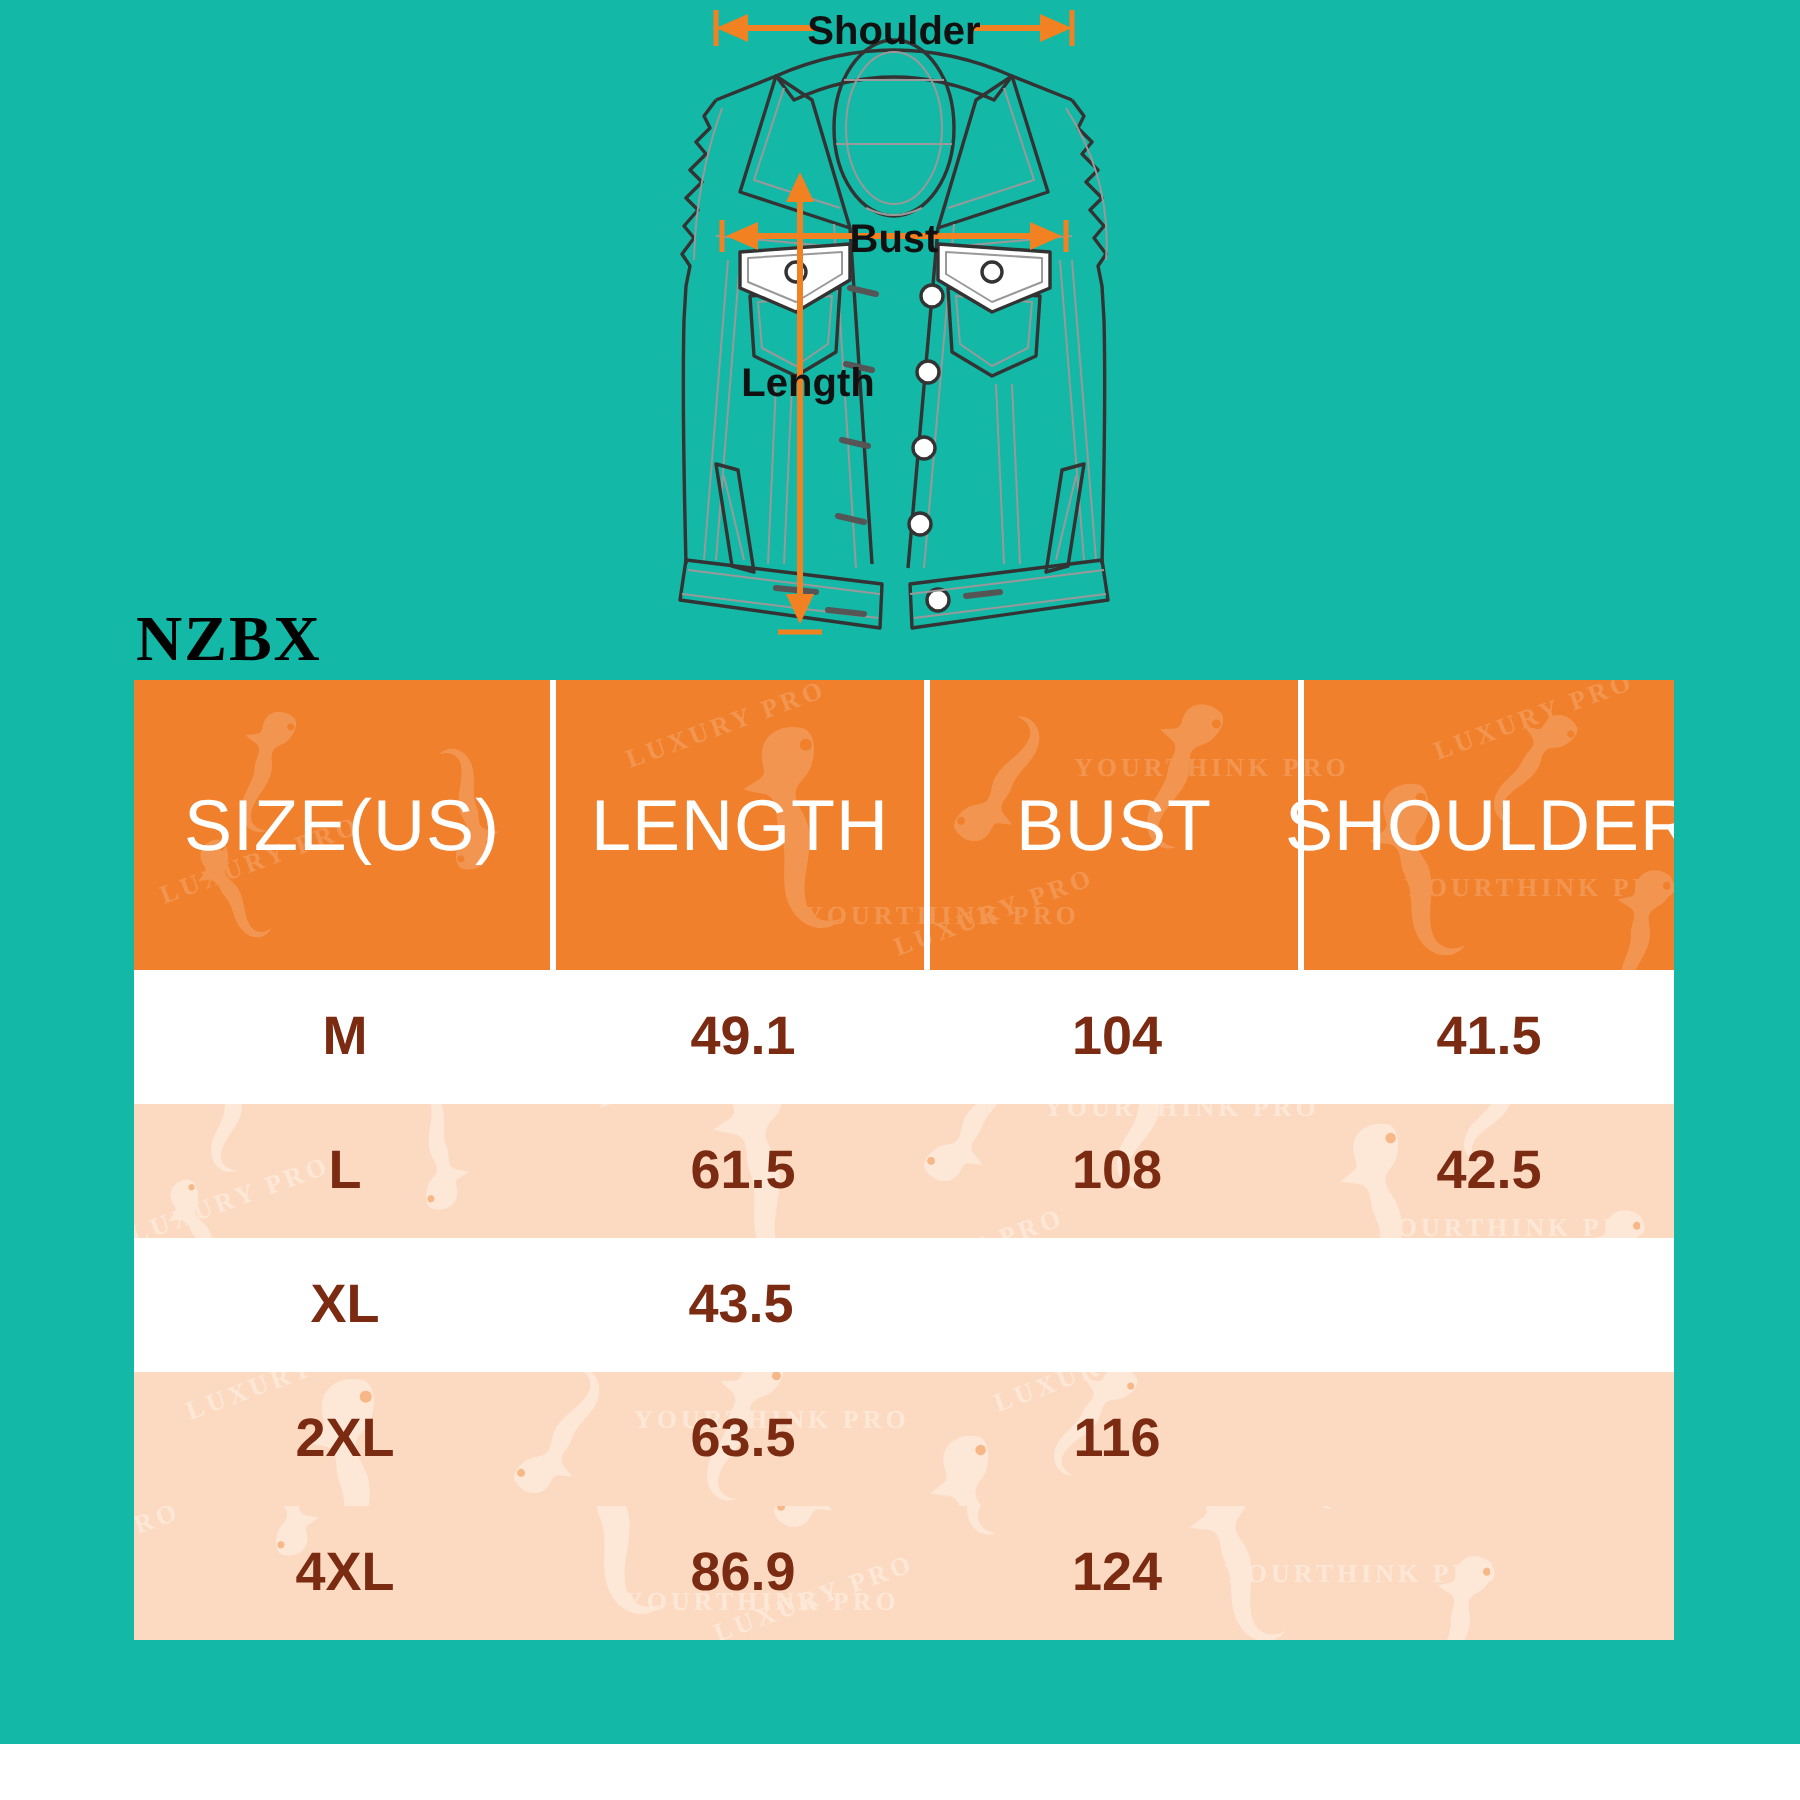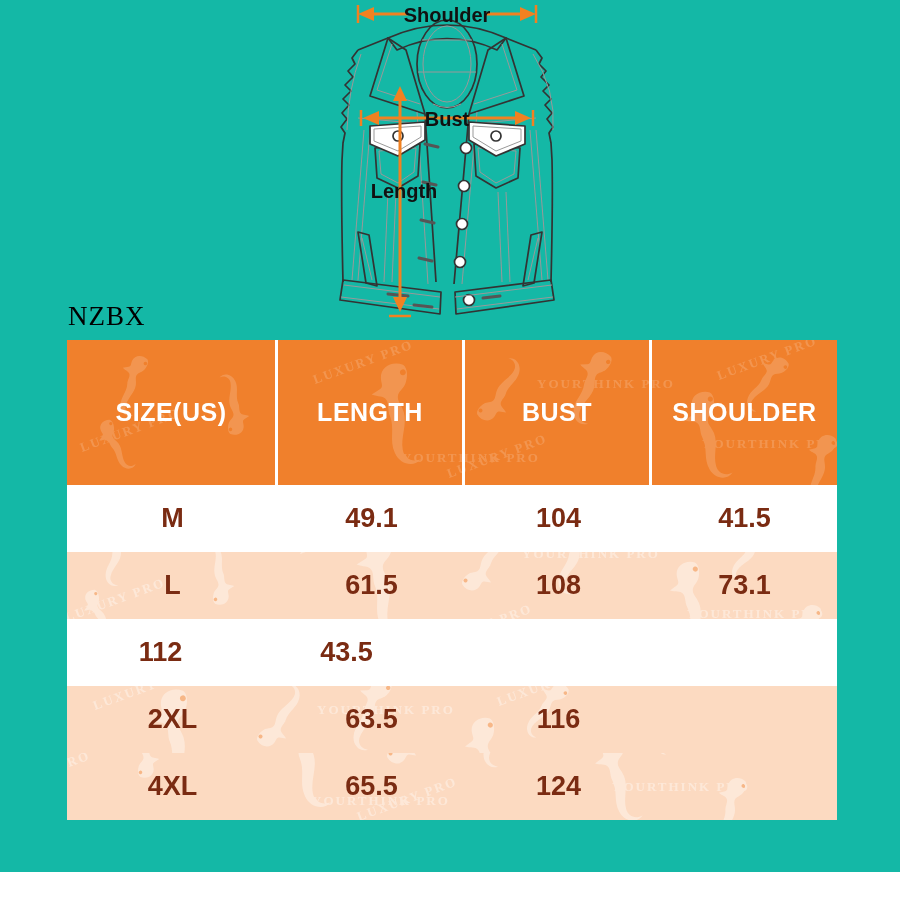--- a/index.html
+++ b/index.html
@@ -1,27 +1,27 @@
 <!DOCTYPE html>
 <html><head>
 <meta charset="utf-8">
 <style>
   html,body{margin:0;padding:0;background:#fff;}
   .stage{position:relative;width:900px;height:872px;background:#14b8a6;overflow:hidden;
          font-family:"Liberation Sans",sans-serif;}
   
   .brand{position:absolute;left:68px;top:301px;font-family:"Liberation Serif",serif;
-         font-size:27px;color:#000;letter-spacing:1px;}
+         font-size:32px;color:#000;letter-spacing:1px;font-weight:bold;}
   
   .vest{position:absolute;left:328px;top:0;width:244px;height:332px;}
   
   .table{position:absolute;left:67px;top:340px;width:770px;}
   .thead{position:relative;height:145px;background:#F0802C;display:flex;overflow:hidden;}
   .th{box-sizing:border-box;display:flex;align-items:center;justify-content:center;
-      color:#fff;font-weight:700;font-size:25px;letter-spacing:.5px;position:relative;z-index:1;}
+      color:#fff;font-weight:400;font-size:36px;letter-spacing:.5px;position:relative;z-index:1;}
   .c0{width:211px;} .c1{width:187px;} .c2{width:187px;} .c3{width:185px;}
   .th.c0,.th.c1,.th.c2{border-right:3px solid #fff;}
   .trow{position:relative;display:flex;height:67px;overflow:hidden;color:#7A2B12;
         font-weight:700;font-size:27px;background:#fff;}
   .trow.alt{background:#FCDAC1;}
   .td{box-sizing:border-box;display:flex;align-items:center;justify-content:center;
       position:relative;z-index:1;}
   
   .wm{position:absolute;inset:0;pointer-events:none;}
   .wm-head{opacity:.17;}
@@ -175,25 +175,25 @@
 
     <div class="trow alt">
       <svg class="wm wm-row" viewBox="0 0 770 67">
           <g transform="translate(-15,-42)">
             <use href="#wmpat"></use>
           </g>
         </svg>
       <div class="td c0">L</div>
       <div class="td c1">61.5</div>
       <div class="td c2">108</div>
-      <div class="td c3">73.1</div>
+      <div class="td c3">42.5</div>
     </div>
 
     <div class="trow">
-      <div class="td c2">112</div>
+      <div class="td c0">XL</div>
       <div class="td c3">43.5</div>
     </div>
 
     <div class="trow alt">
       <svg class="wm wm-row" viewBox="0 0 770 67">
           <g transform="translate(-220,-20)">
             <use href="#wmpat"></use>
           </g>
         </svg>
       <div class="td c0">2XL</div>
@@ -202,17 +202,17 @@
     </div>
 
 
     <div class="trow alt">
       <svg class="wm wm-row" viewBox="0 0 770 67">
           <g transform="translate(-90,-70)">
             <use href="#wmpat"></use>
           </g>
         </svg>
       <div class="td c0">4XL</div>
-      <div class="td c1">65.5</div>
+      <div class="td c1">86.9</div>
       <div class="td c2">124</div>
     </div>
   </div>
 </div>
 
 </body></html>

